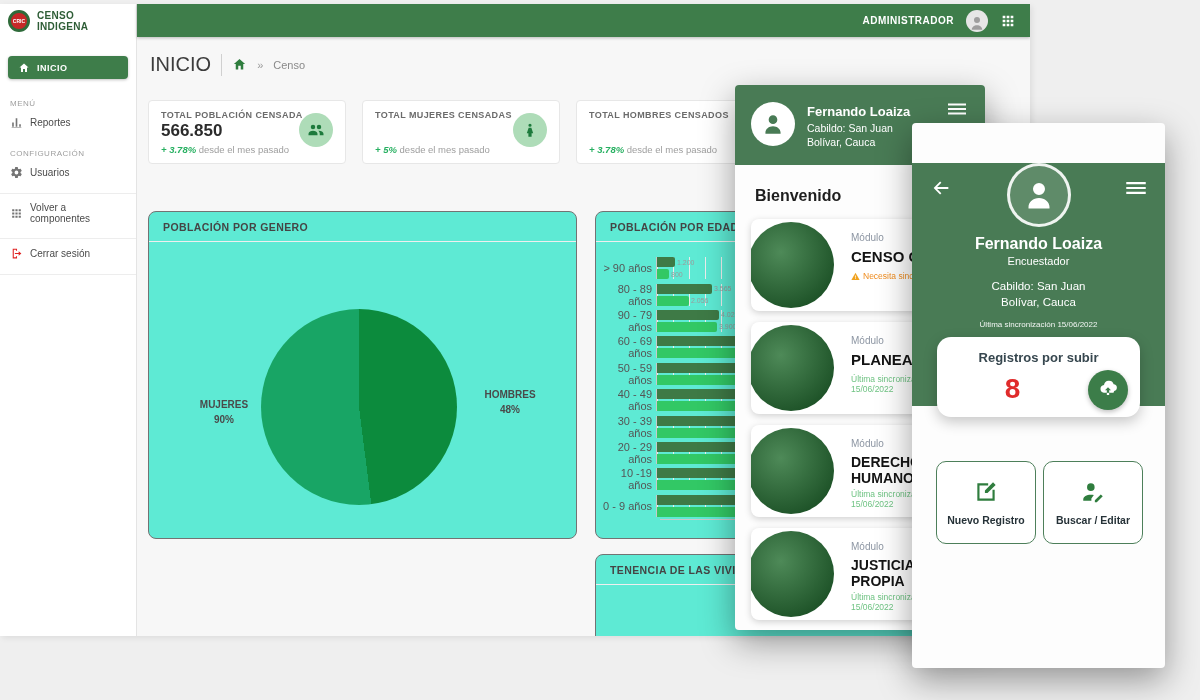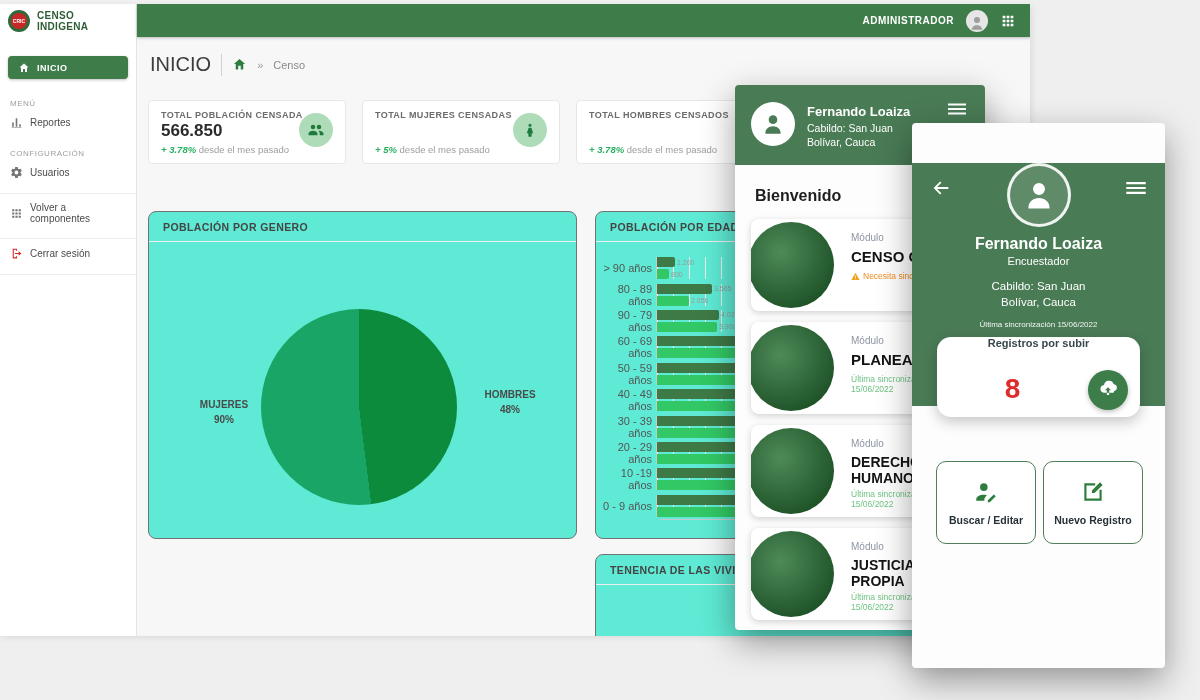--- a/index.html
+++ b/index.html
@@ -87,21 +87,21 @@
   .mod-status.ok { color:#6fc383; }
 
   .p2-top { height:243px; background:#497b55; position:relative; text-align:center; color:#fff; }
   .back-btn { position:absolute; left:18px; top:14px; color:#fff; cursor:pointer; }
   .p2-avatar { width:64px; height:64px; border-radius:50%; border:3px solid rgba(255,255,255,.9); background:rgba(255,255,255,.12); color:#fff; display:flex; align-items:center; justify-content:center; margin:40px auto 0 auto; }
   .p2-name { font-size:16px; font-weight:bold; margin-top:8px; }
   .p2-role { font-size:11px; margin-top:2px; }
   .p2-cab { font-size:11.5px; line-height:1.35; margin-top:12px; }
   .p2-sync { font-size:8px; margin-top:10px; opacity:.92; }
   .upload-card { position:absolute; left:25px; top:214px; width:203px; height:80px; background:#fff; border-radius:14px; box-shadow:0 5px 14px rgba(0,0,0,.22); text-align:center; z-index:2; }
-  .upload-title { font-size:11px; font-weight:bold; color:#37474f; }
+  .upload-title { font-size:13px; font-weight:bold; color:#37474f; margin-top:13px; }
   .upload-count { position:absolute; left:0; right:52px; top:36px; font-size:28px; font-weight:bold; color:#e02b2b; text-align:center; }
   .upload-btn { position:absolute; right:12px; top:33px; width:40px; height:40px; border-radius:50%; background:#3c7d49; border:none; color:#fff; display:flex; align-items:center; justify-content:center; cursor:pointer; box-shadow:0 2px 5px rgba(0,0,0,.25); }
   .actions-row { position:absolute; left:24px; top:338px; display:flex; gap:7px; }
   .action-btn { width:100px; height:83px; background:#fff; border:1px solid #4d7f5a; border-radius:10px; display:flex; flex-direction:column; align-items:center; justify-content:center; gap:9px; cursor:pointer; color:#2f7d3e; }
   .action-label { font-size:10.5px; font-weight:bold; color:#263238; }
 </style>
 </head>
 <body>
 
 <div class="desktop">
@@ -468,27 +468,27 @@
             <path d="M10.6 15.4h2.8V18h-2.8z"></path>
           </svg>
         </span>
     </button>
   </div>
 
   <div class="actions-row">
     <div class="action-btn">
       <span>
           <svg width="26" height="26" viewBox="0 0 24 24" fill="currentColor">
-            <path d="M10 11a3.5 3.5 0 100-7 3.5 3.5 0 000 7zM3 20v-1c0-2.8 3.1-4.5 7-4.5 1 0 1.9.1 2.8.35L10.5 18v2zM13.7 19.7l5.5-5.5 1.8 1.8-5.5 5.5h-1.8z"></path>
-          </svg>
-        </span>
-      <span class="action-label">Buscar / Editar</span>
+            <path d="M4 4h10v2H6v12h12v-8h2v10H4zM20.9 5.5l-2.4-2.4-7.5 7.5V13h2.4z"></path>
+          </svg>
+        </span>
+      <span class="action-label">Nuevo Registro</span>
     </div>
     <div class="action-btn">
       <span>
           <svg width="26" height="26" viewBox="0 0 24 24" fill="currentColor">
-            <path d="M4 4h10v2H6v12h12v-8h2v10H4zM20.9 5.5l-2.4-2.4-7.5 7.5V13h2.4z"></path>
-          </svg>
-        </span>
-      <span class="action-label">Nuevo Registro</span>
+            <path d="M10 11a3.5 3.5 0 100-7 3.5 3.5 0 000 7zM3 20v-1c0-2.8 3.1-4.5 7-4.5 1 0 1.9.1 2.8.35L10.5 18v2zM13.7 19.7l5.5-5.5 1.8 1.8-5.5 5.5h-1.8z"></path>
+          </svg>
+        </span>
+      <span class="action-label">Buscar / Editar</span>
     </div>
   </div>
 </div>
 
 </body></html>

